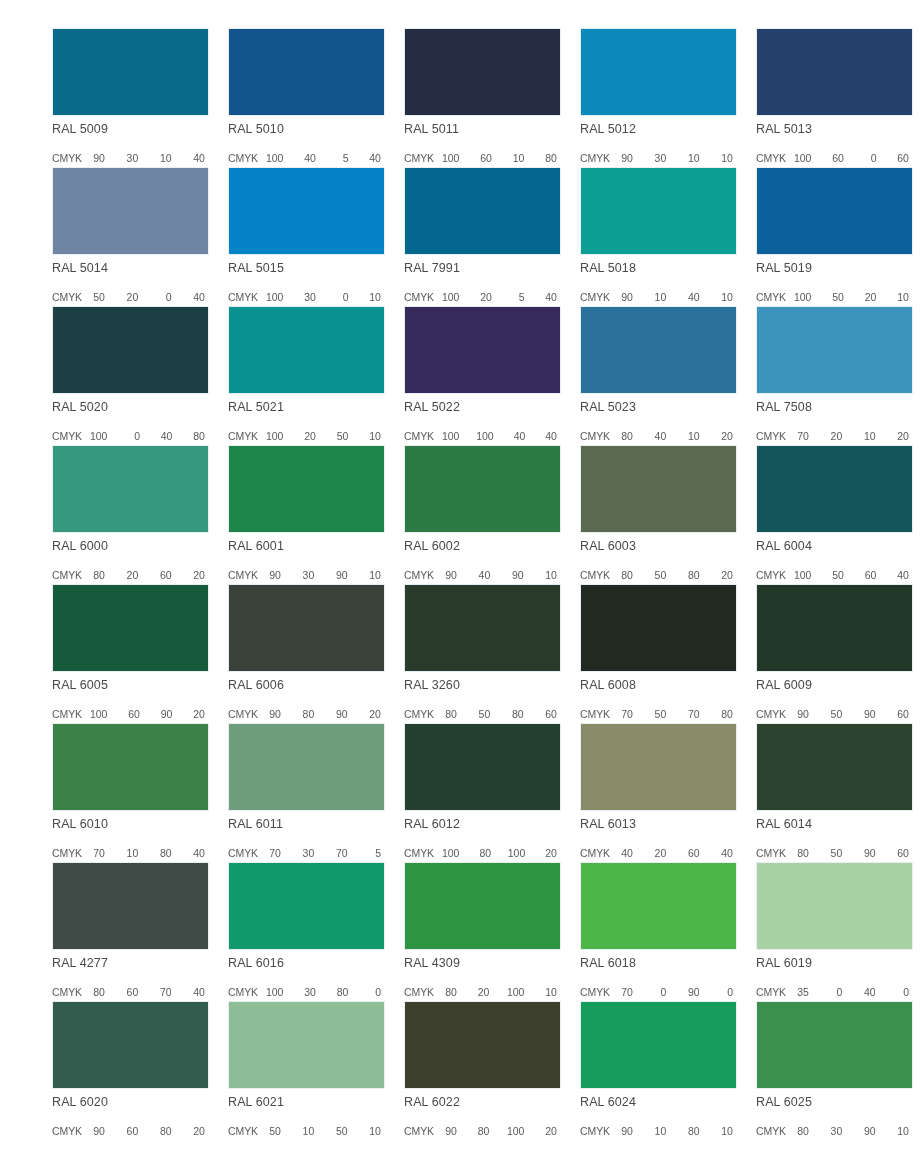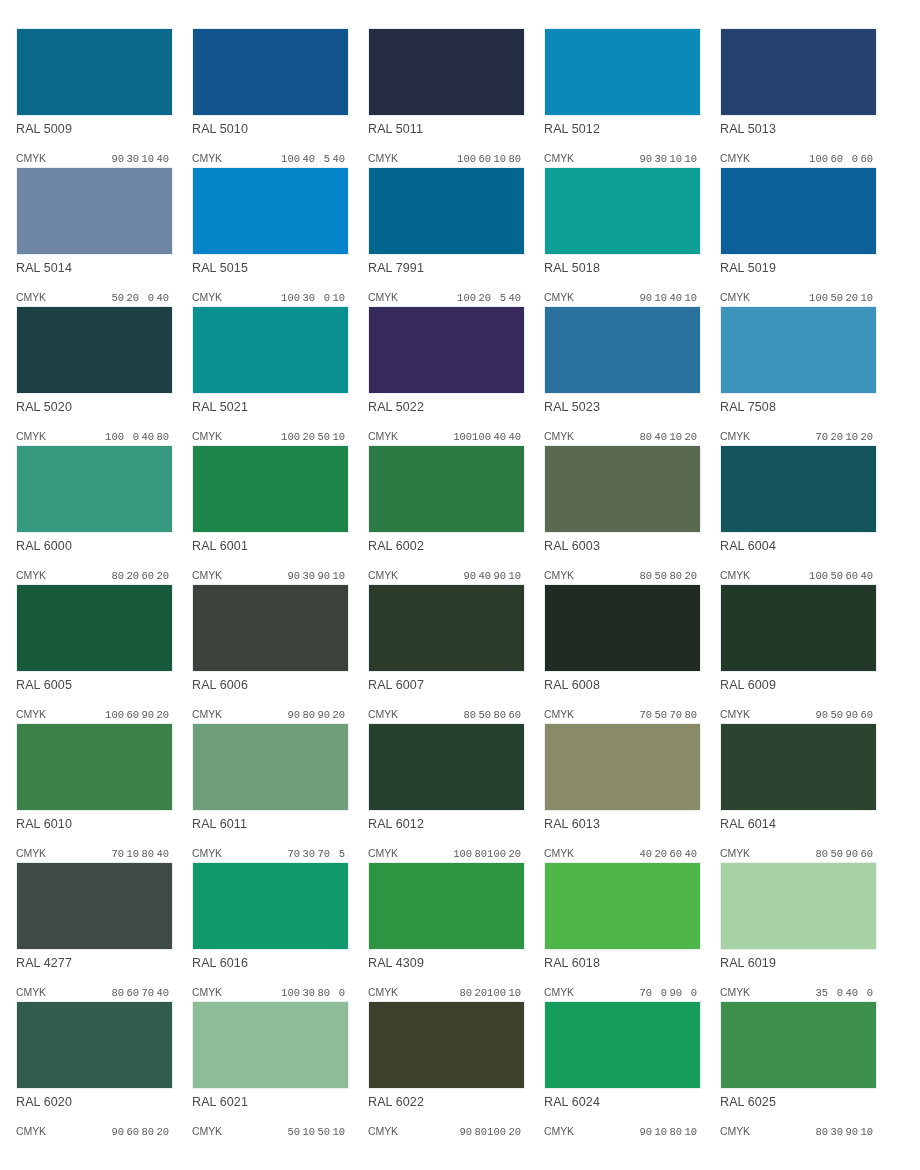--- a/index.html
+++ b/index.html
@@ -11,21 +11,21 @@
     width: 920px;
     height: 1170px;
     font-family: "Liberation Sans", sans-serif;
     color: #3b3b3b;
     overflow: hidden;
   }
   #sheet {
     width: 792px;
     height: 1170px;
     box-sizing: border-box;
-    padding: 28px 30px 14px 16px;
+    padding: 28px 30px 14px 52px;
     position: relative;
   }
   .grid {
     display: grid;
     grid-template-columns: repeat(5, 174px);
     column-gap: 2px;
     grid-auto-rows: 139px;
     justify-content: start;
   }
   .cell {
@@ -58,24 +58,23 @@
     color: #5a5a5a;
     white-space: nowrap;
   }
   .cmyk-label {
     letter-spacing: -0.1px;
     margin-right: 2px;
   }
   .cmyk-vals {
     display: flex;
     flex: 1 1 auto;
-    justify-content: flex-end;
+    justify-content: space-between;
     padding-left: 6px;
     padding-right: 4px;
-    font-family: Liberation Mono, monospace;
   }
   .cmyk-vals span {
     display: inline-block;
     min-width: 15px;
     text-align: right;
   }
 </style>
 </head>
 <body>
 
@@ -407,21 +406,21 @@
               <span>80</span>
               <span>90</span>
               <span>20</span>
             </span>
           </div>
         </div>
       </div>
       <div class="cell">
         <div class="swatch" style="background: rgb(43, 59, 43);"></div>
         <div class="meta">
-          <div class="ral-name">RAL 6007</div>
+          <div class="ral-name">RAL 3260</div>
           <div class="cmyk-row">
             <span class="cmyk-label">CMYK</span>
             <span class="cmyk-vals">
               <span>80</span>
               <span>50</span>
               <span>80</span>
               <span>60</span>
             </span>
           </div>
         </div>

